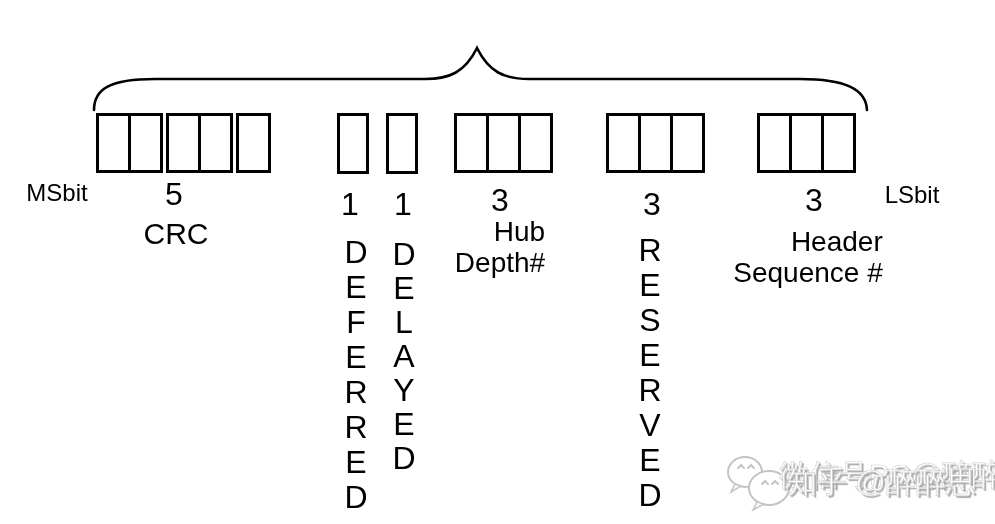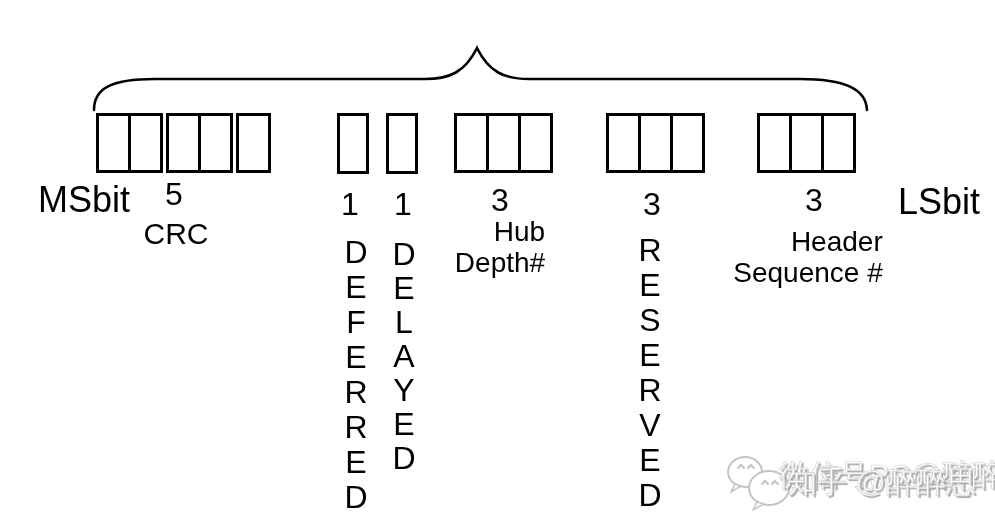--- a/index.html
+++ b/index.html
@@ -16,21 +16,21 @@
   #title{left:493px;top:4px;font-size:30px;}
   .bit-group{position:absolute;top:113px;display:flex;}
   .bit-box{
     width:29px;height:54px;
     border:3px solid #000;
     background:#fff;
     box-sizing:content-box;
   }
   .bit-box + .bit-box{margin-left:-3px;}
   .narrow .bit-box{width:26px;height:55px;}
-  .endlabel{font-size:36px;margin-left:27px;}
+  .endlabel{font-size:24px;}
   .num{font-size:32px;}
   .fname{font-size:30px;}
   .fname2{font-size:28px;line-height:31px;text-align:right;}
   .vcol{
     position:absolute;
     transform:translateX(-50%);
     font-size:32px;line-height:35px;
     text-align:center;white-space:pre;
   }
   .vcol-tight{line-height:34px;}

